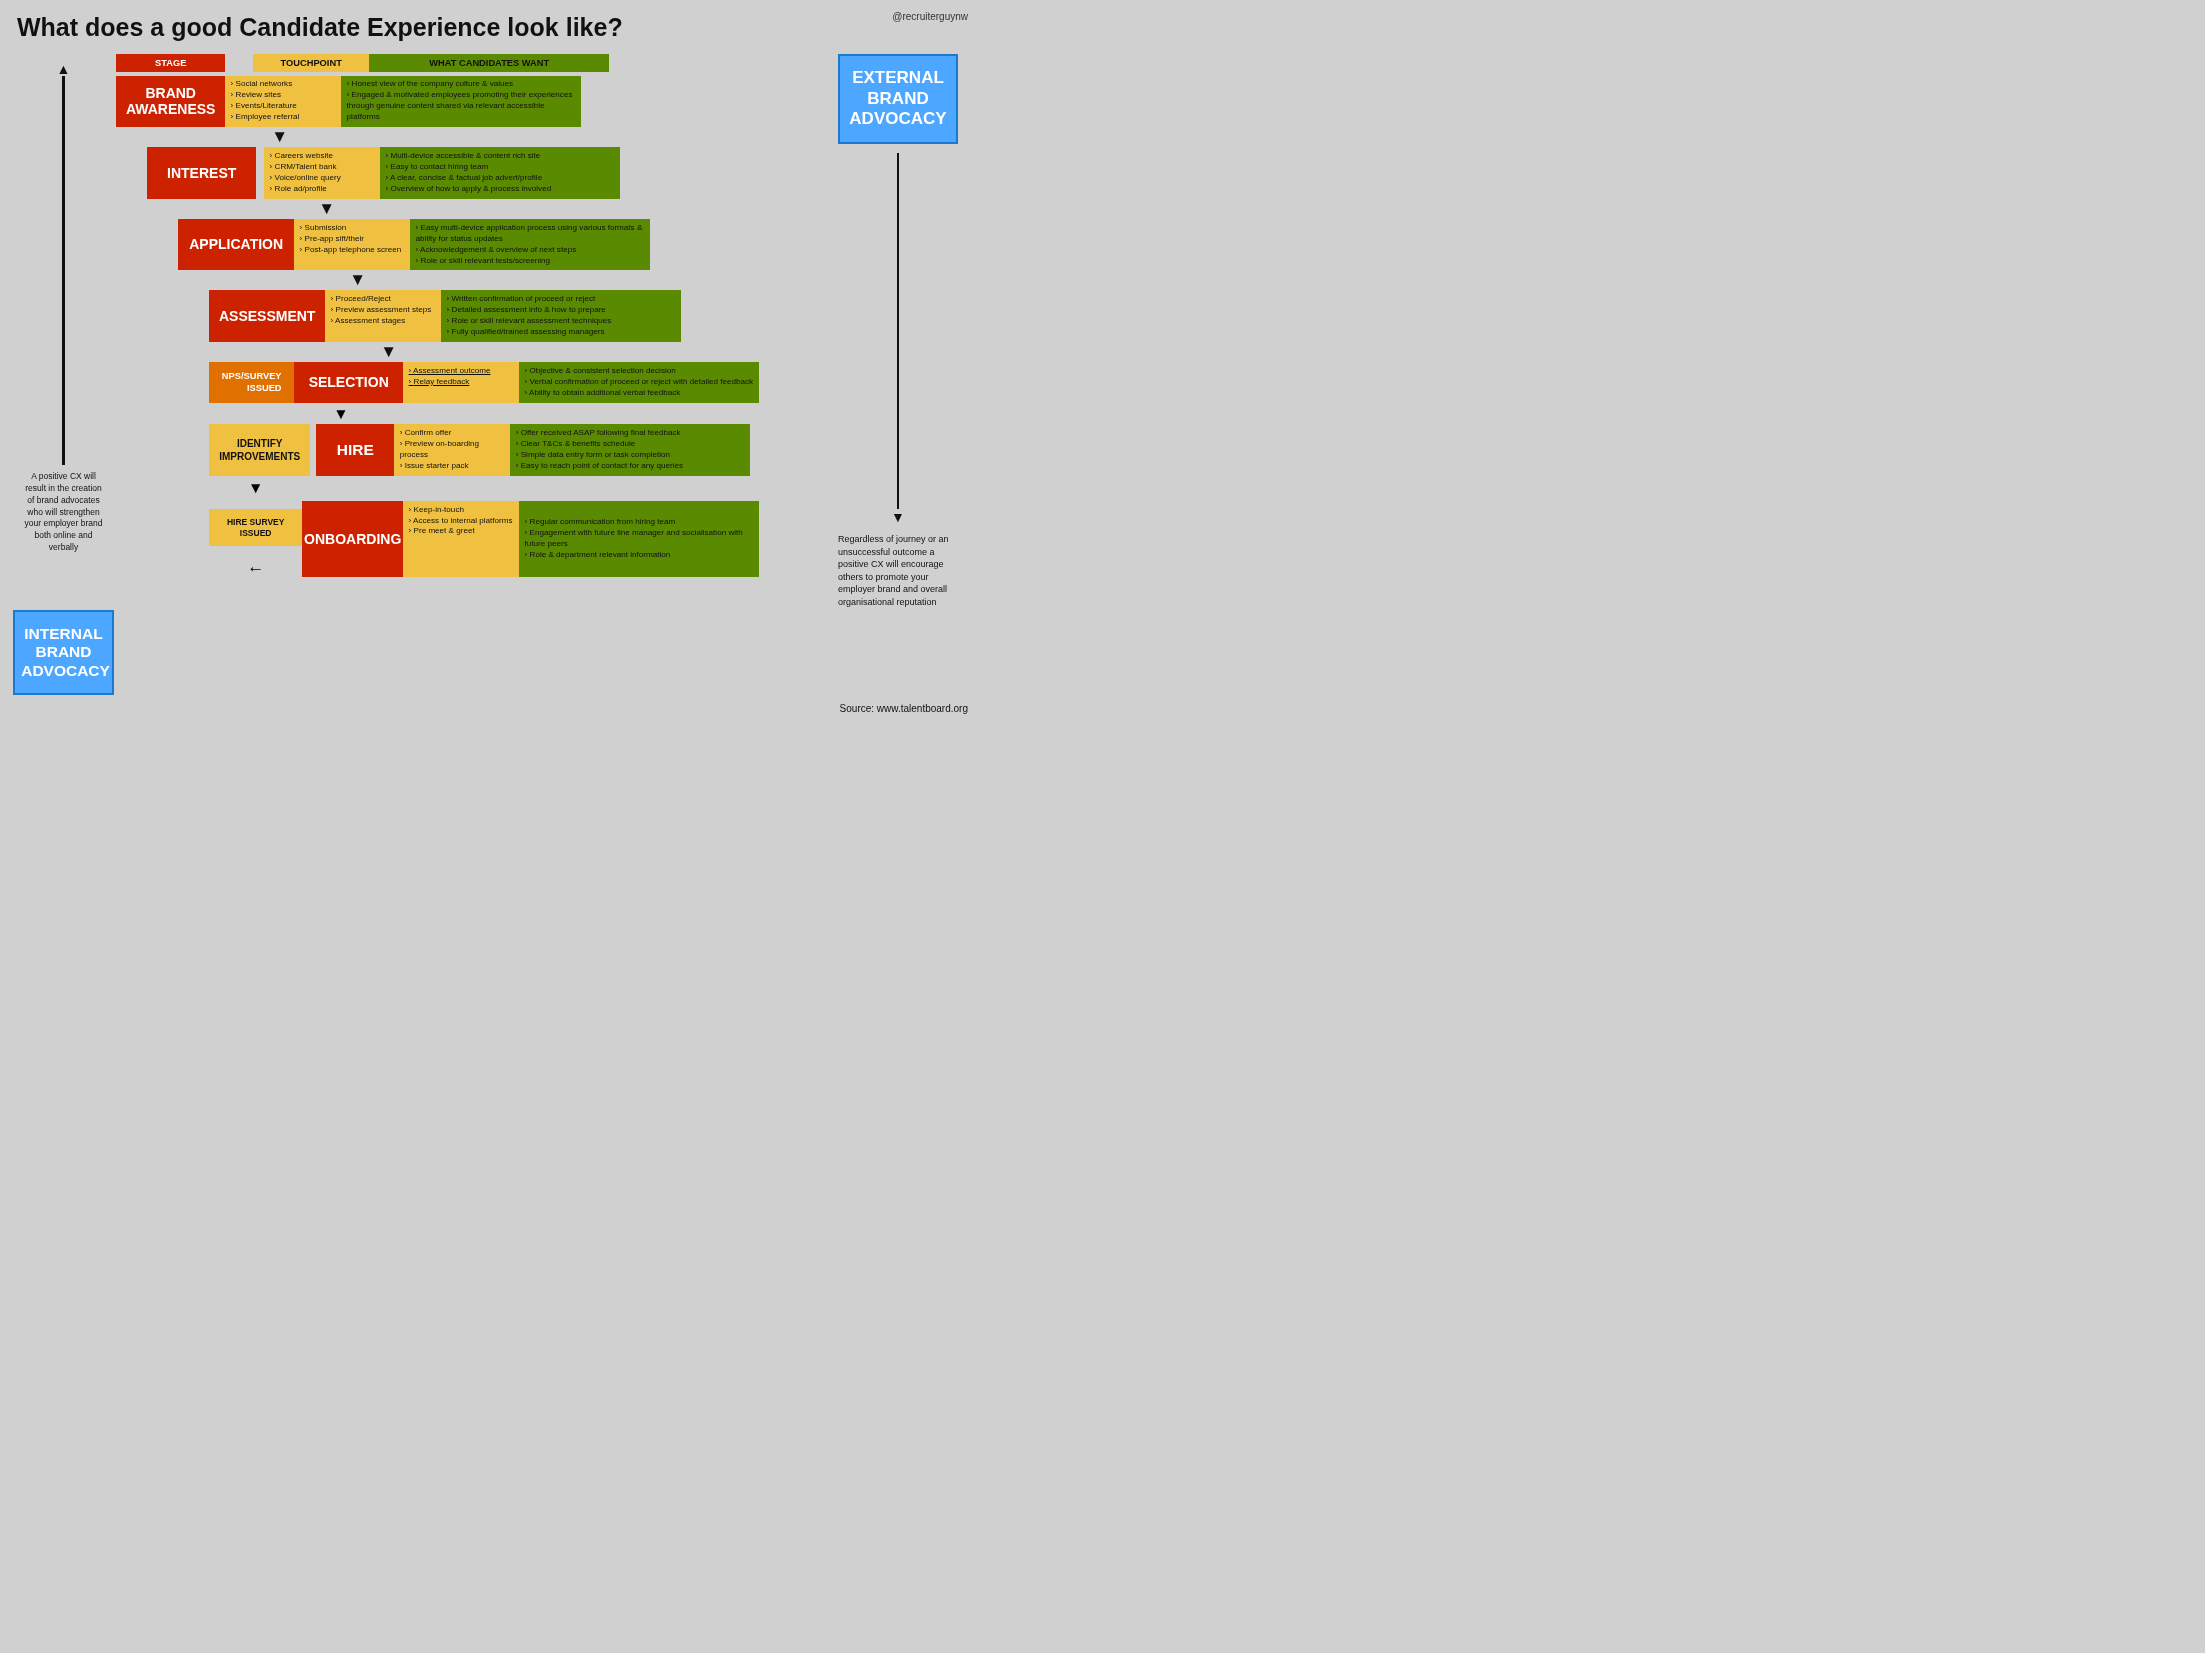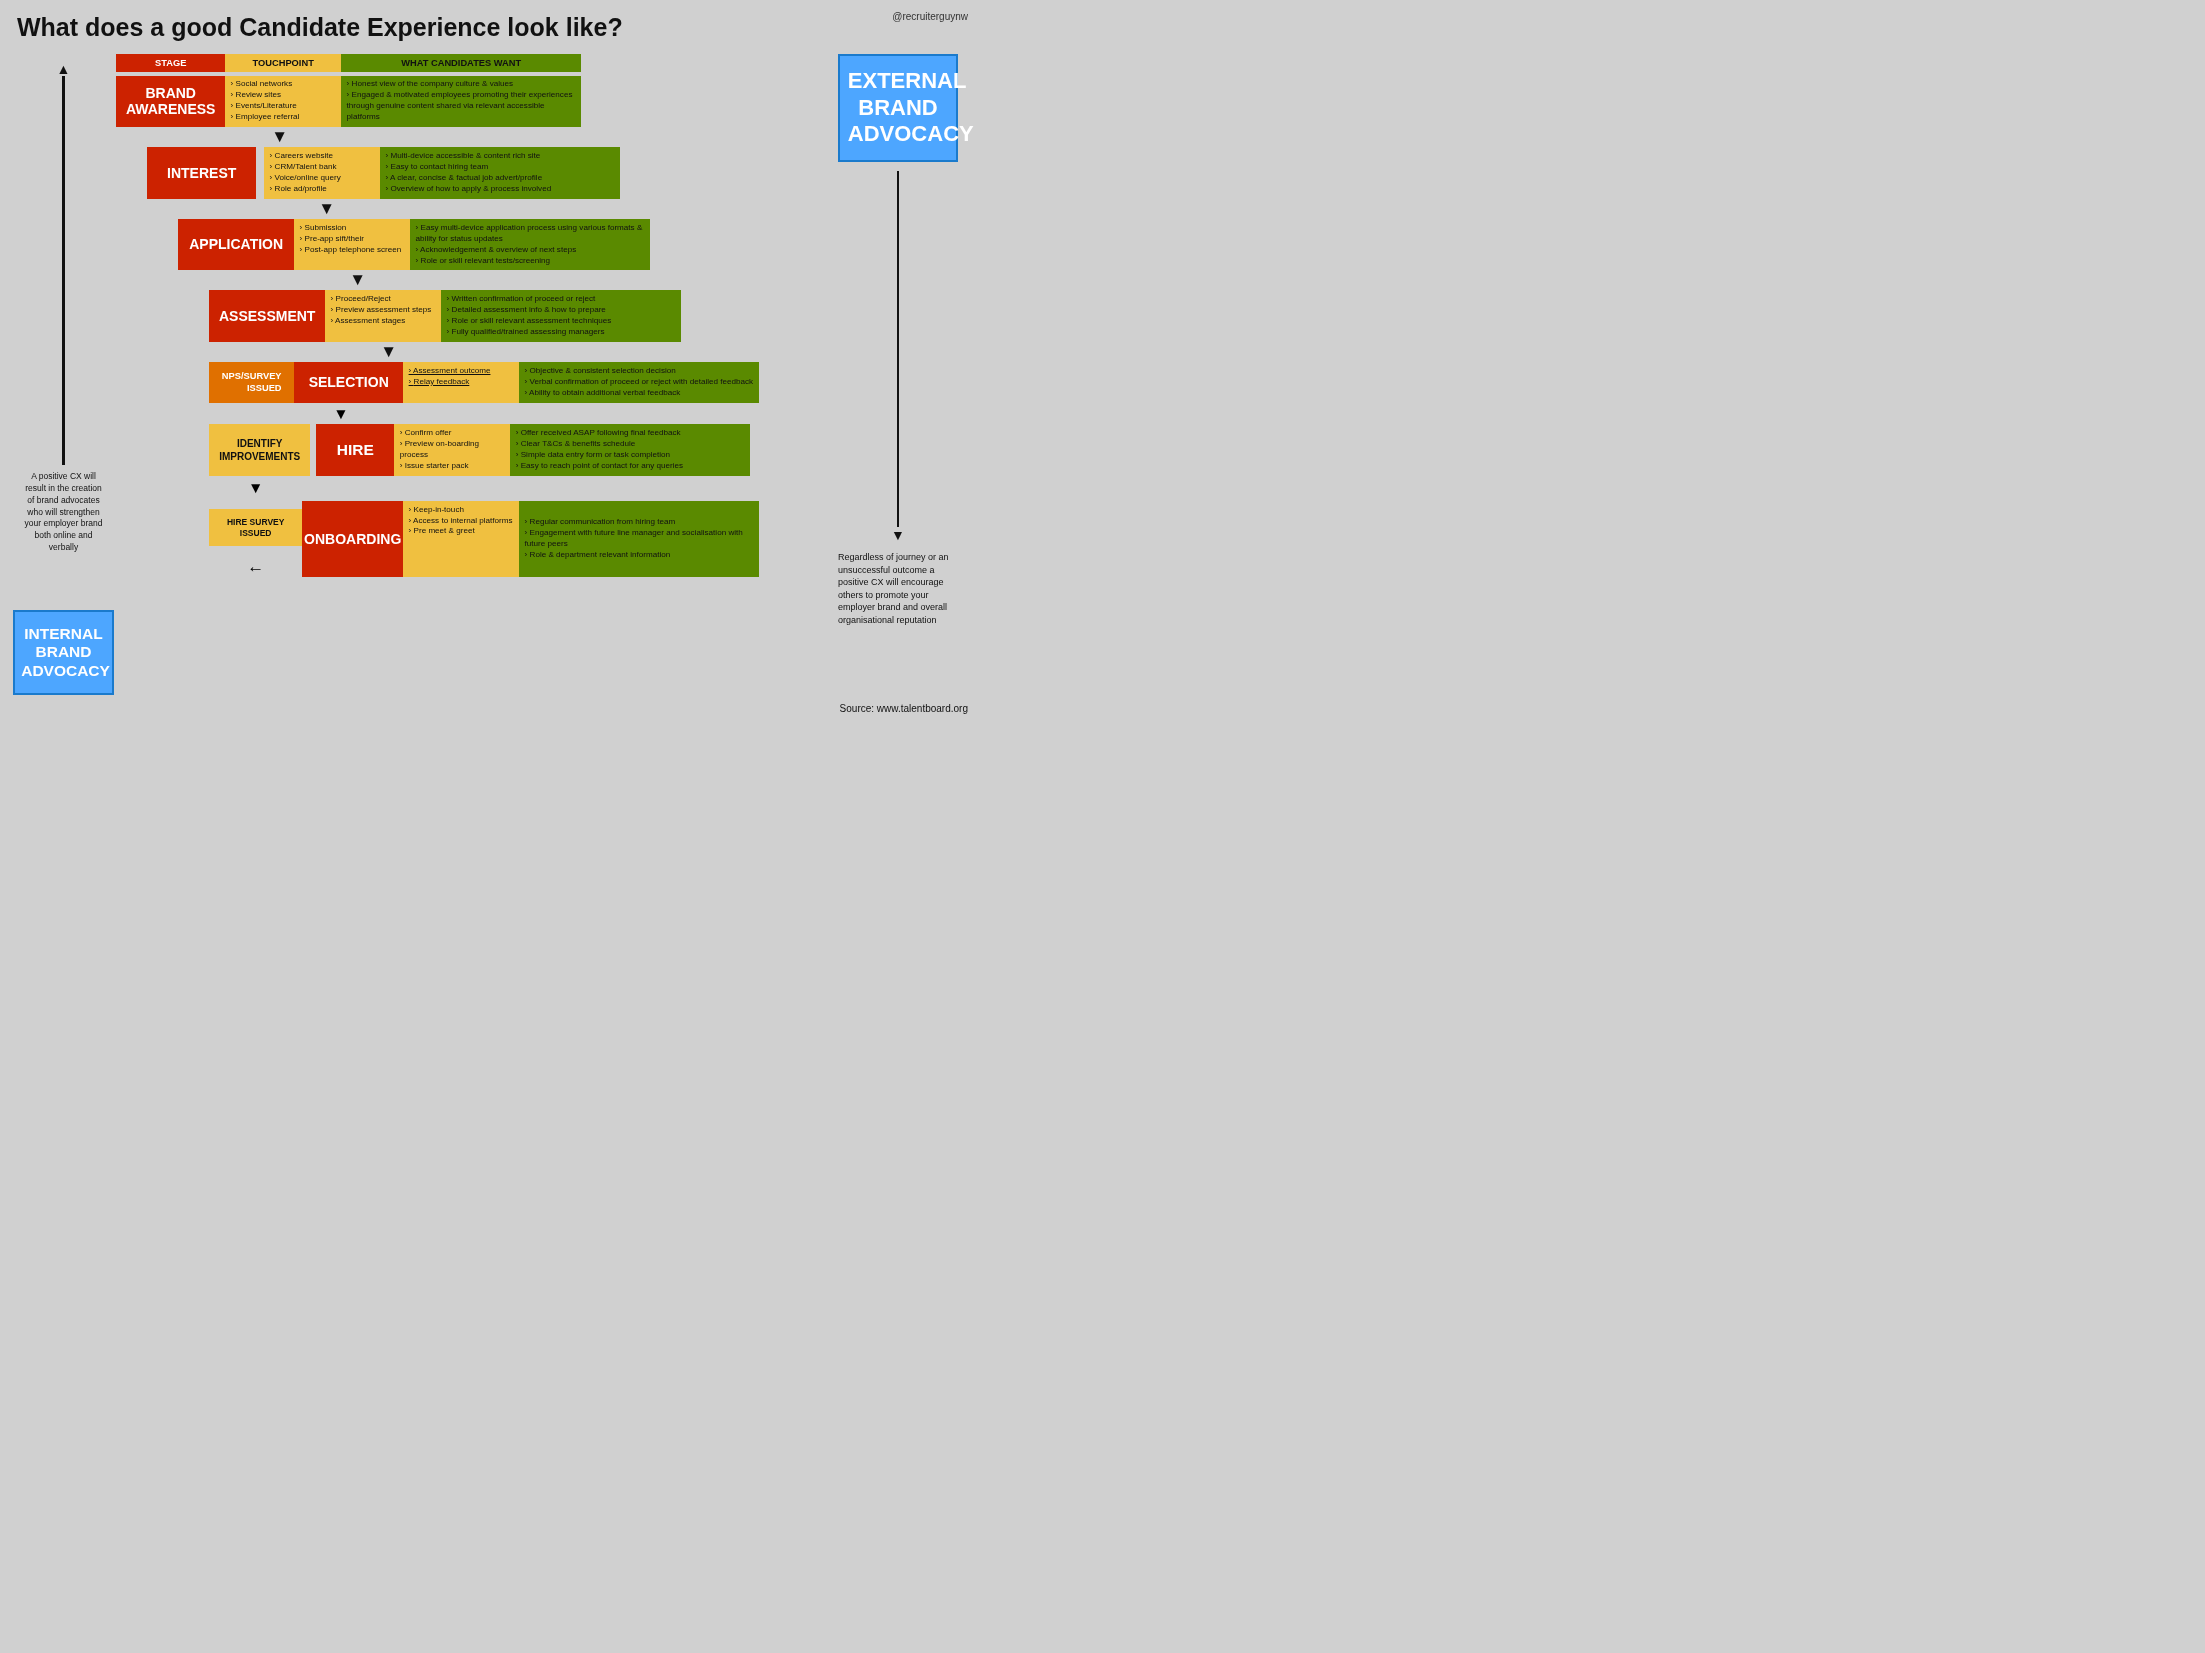--- a/index.html
+++ b/index.html
@@ -95,20 +95,21 @@
       text-transform: uppercase;
     }
     .header-touchpoint {
       background: #f0c040;
       color: #111;
       font-size: 9.3px;
       font-weight: 700;
       text-align: center;
       padding: 3.9px 0;
       text-transform: uppercase;
+      margin-left: 28px;
     }
     .header-want {
       background: #5a8a00;
       color: #111;
       font-size: 9.3px;
       font-weight: 700;
       text-align: center;
       padding: 3.9px 0;
       text-transform: uppercase;
     }
@@ -394,21 +395,21 @@
             <li>Engagement with future line manager and socialisation with future peers</li>
             <li>Role &amp; department relevant information</li>
           </ul>
         </div>
       </div>
     </div>
 
   </div>
 
   <div class="layout-right-col">
-    <div style="background:#4da6ff;border:2.3px solid #1a7acc;color:white;font-weight:900;font-size:22px;text-align:center;padding:12.4px 7.8px;width:120px;line-height:1.2;margin-bottom:9.3px;">
+    <div style="background:#4da6ff;border:2.3px solid #1a7acc;color:white;font-weight:900;font-size:17px;text-align:center;padding:12.4px 7.8px;width:120px;line-height:1.2;margin-bottom:9.3px;">
       <span style="white-space:pre-line;">EXTERNAL
 BRAND
 ADVOCACY</span>
     </div>
 
     <div style="display:flex;flex-direction:column;align-items:center;width:120px;height:372px;">
       <div style="flex:1;width:2.3px;background:#111;"></div>
       <div style="font-size:14px;color:#111;">▼</div>
     </div>
     <div style="font-size:9px;color:#111;line-height:1.4;width:120px;margin-top:7.8px;">Regardless of journey or an unsuccessful outcome a positive CX will encourage others to promote your employer brand and overall organisational reputation</div>

